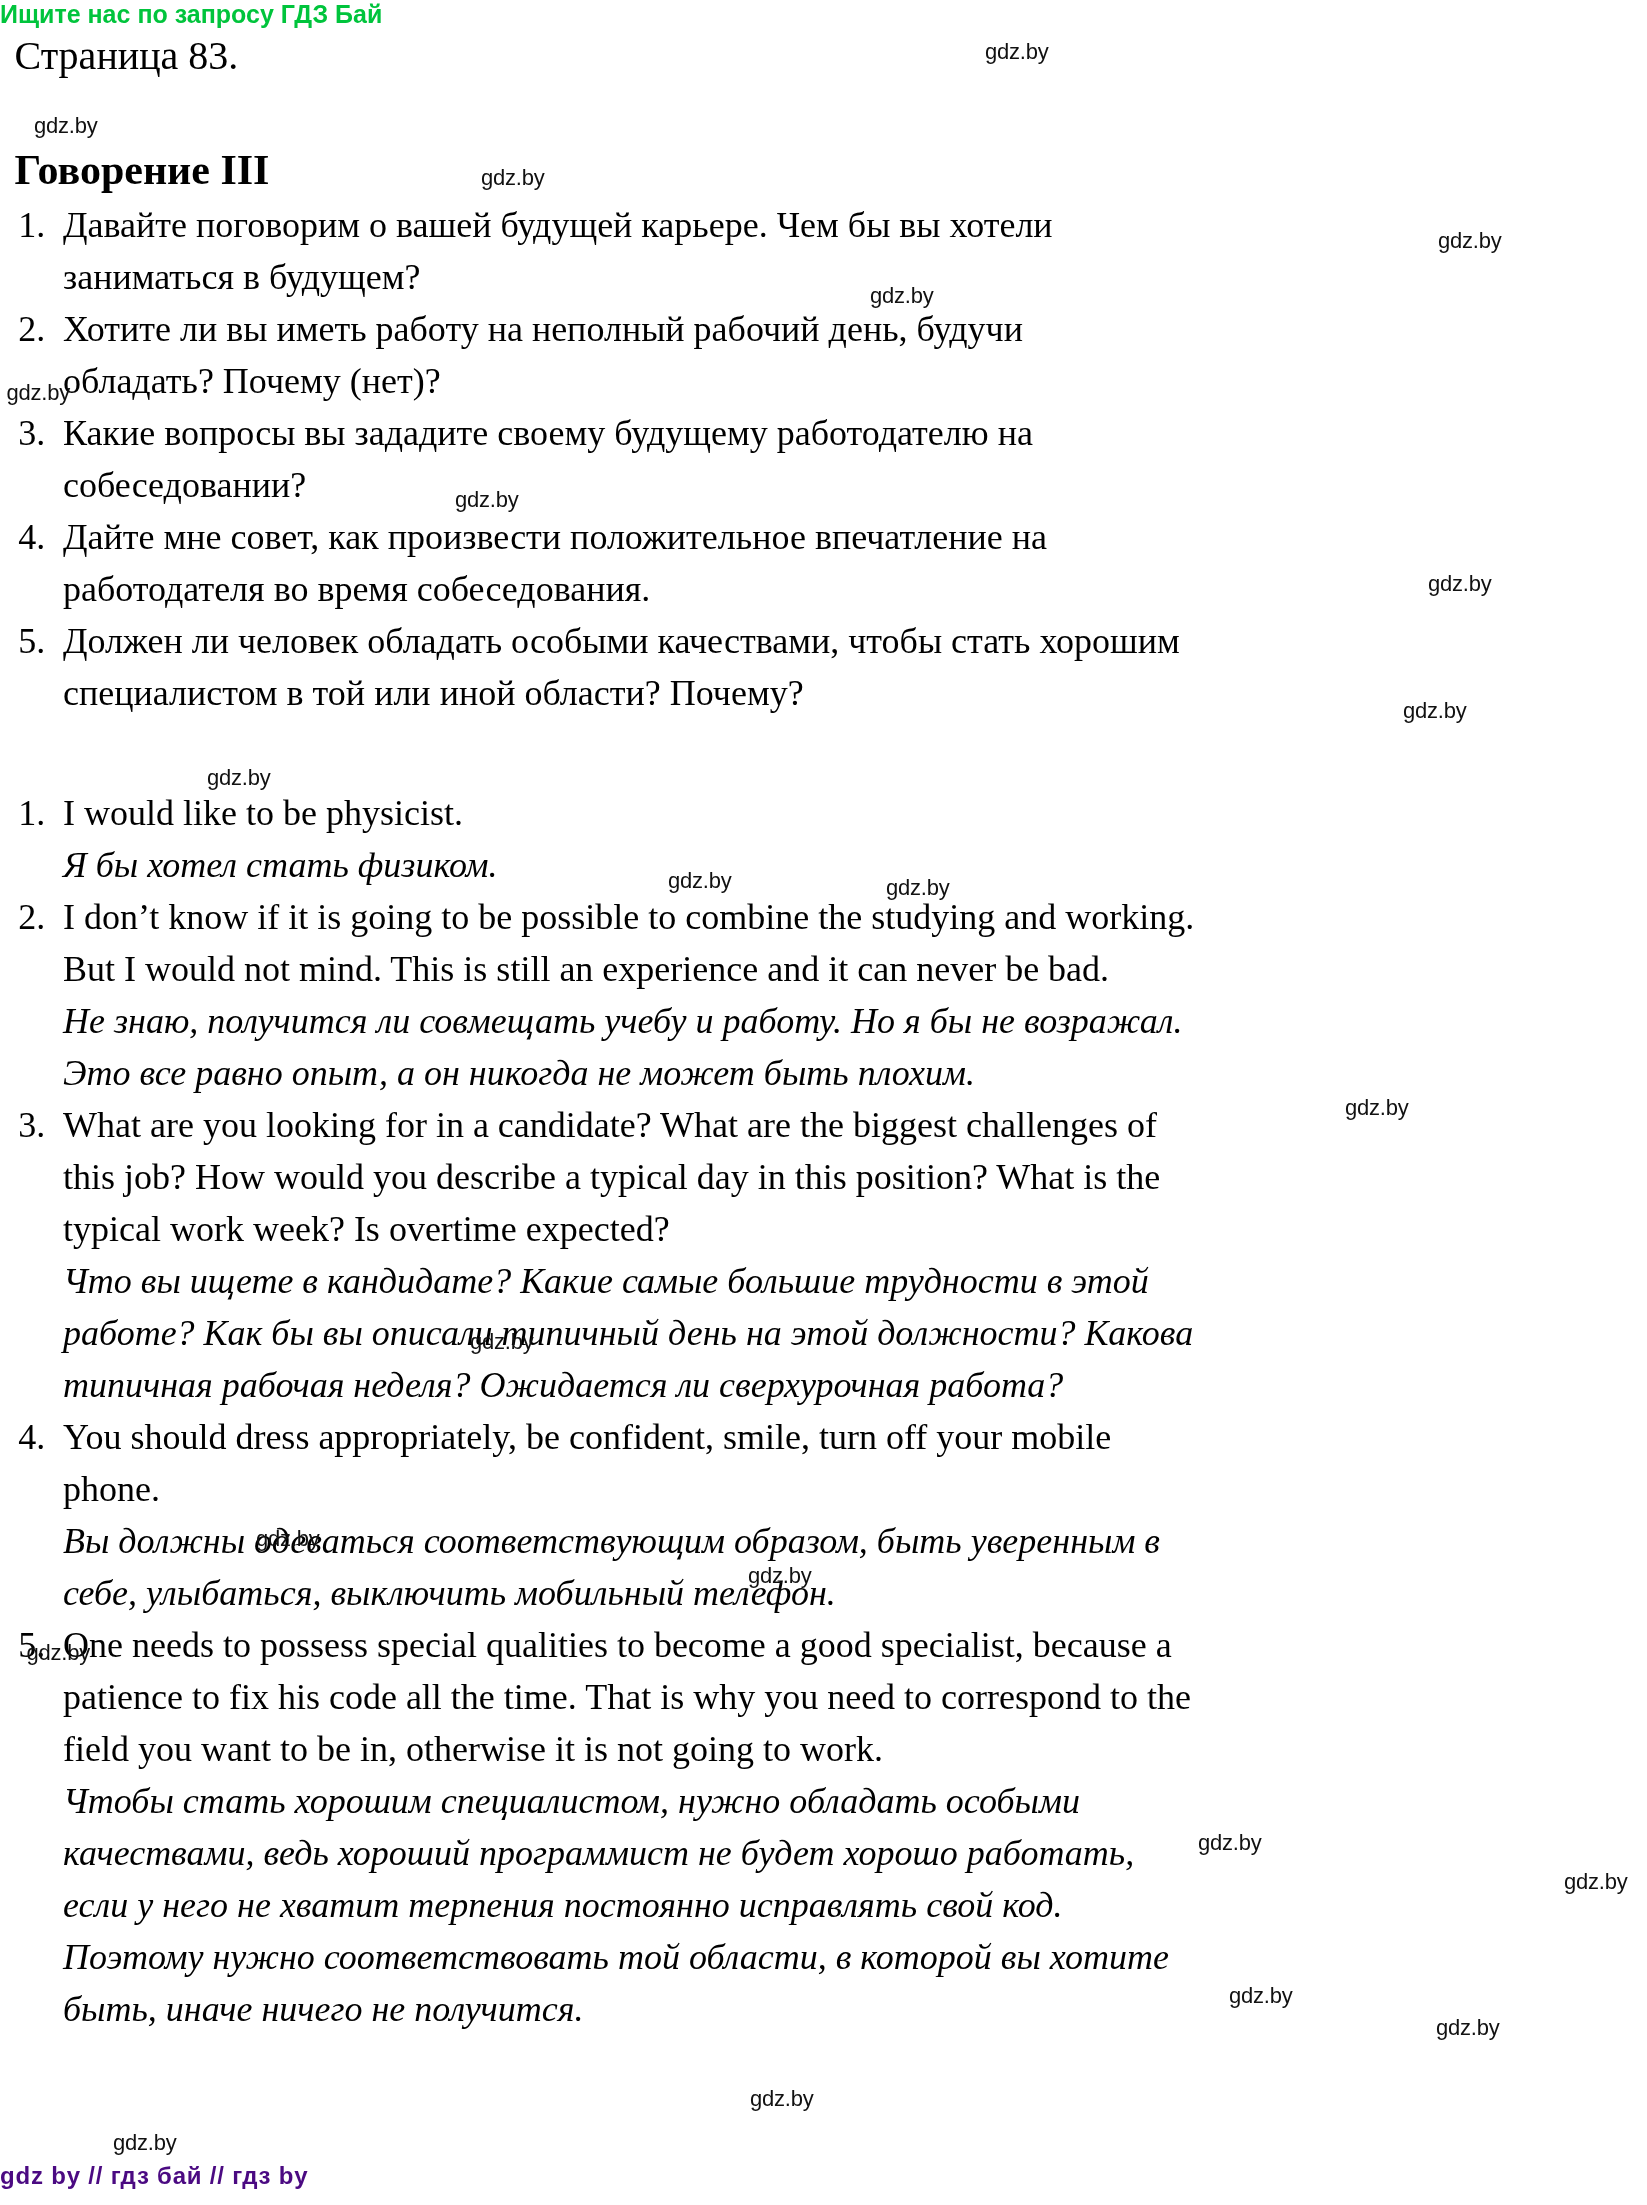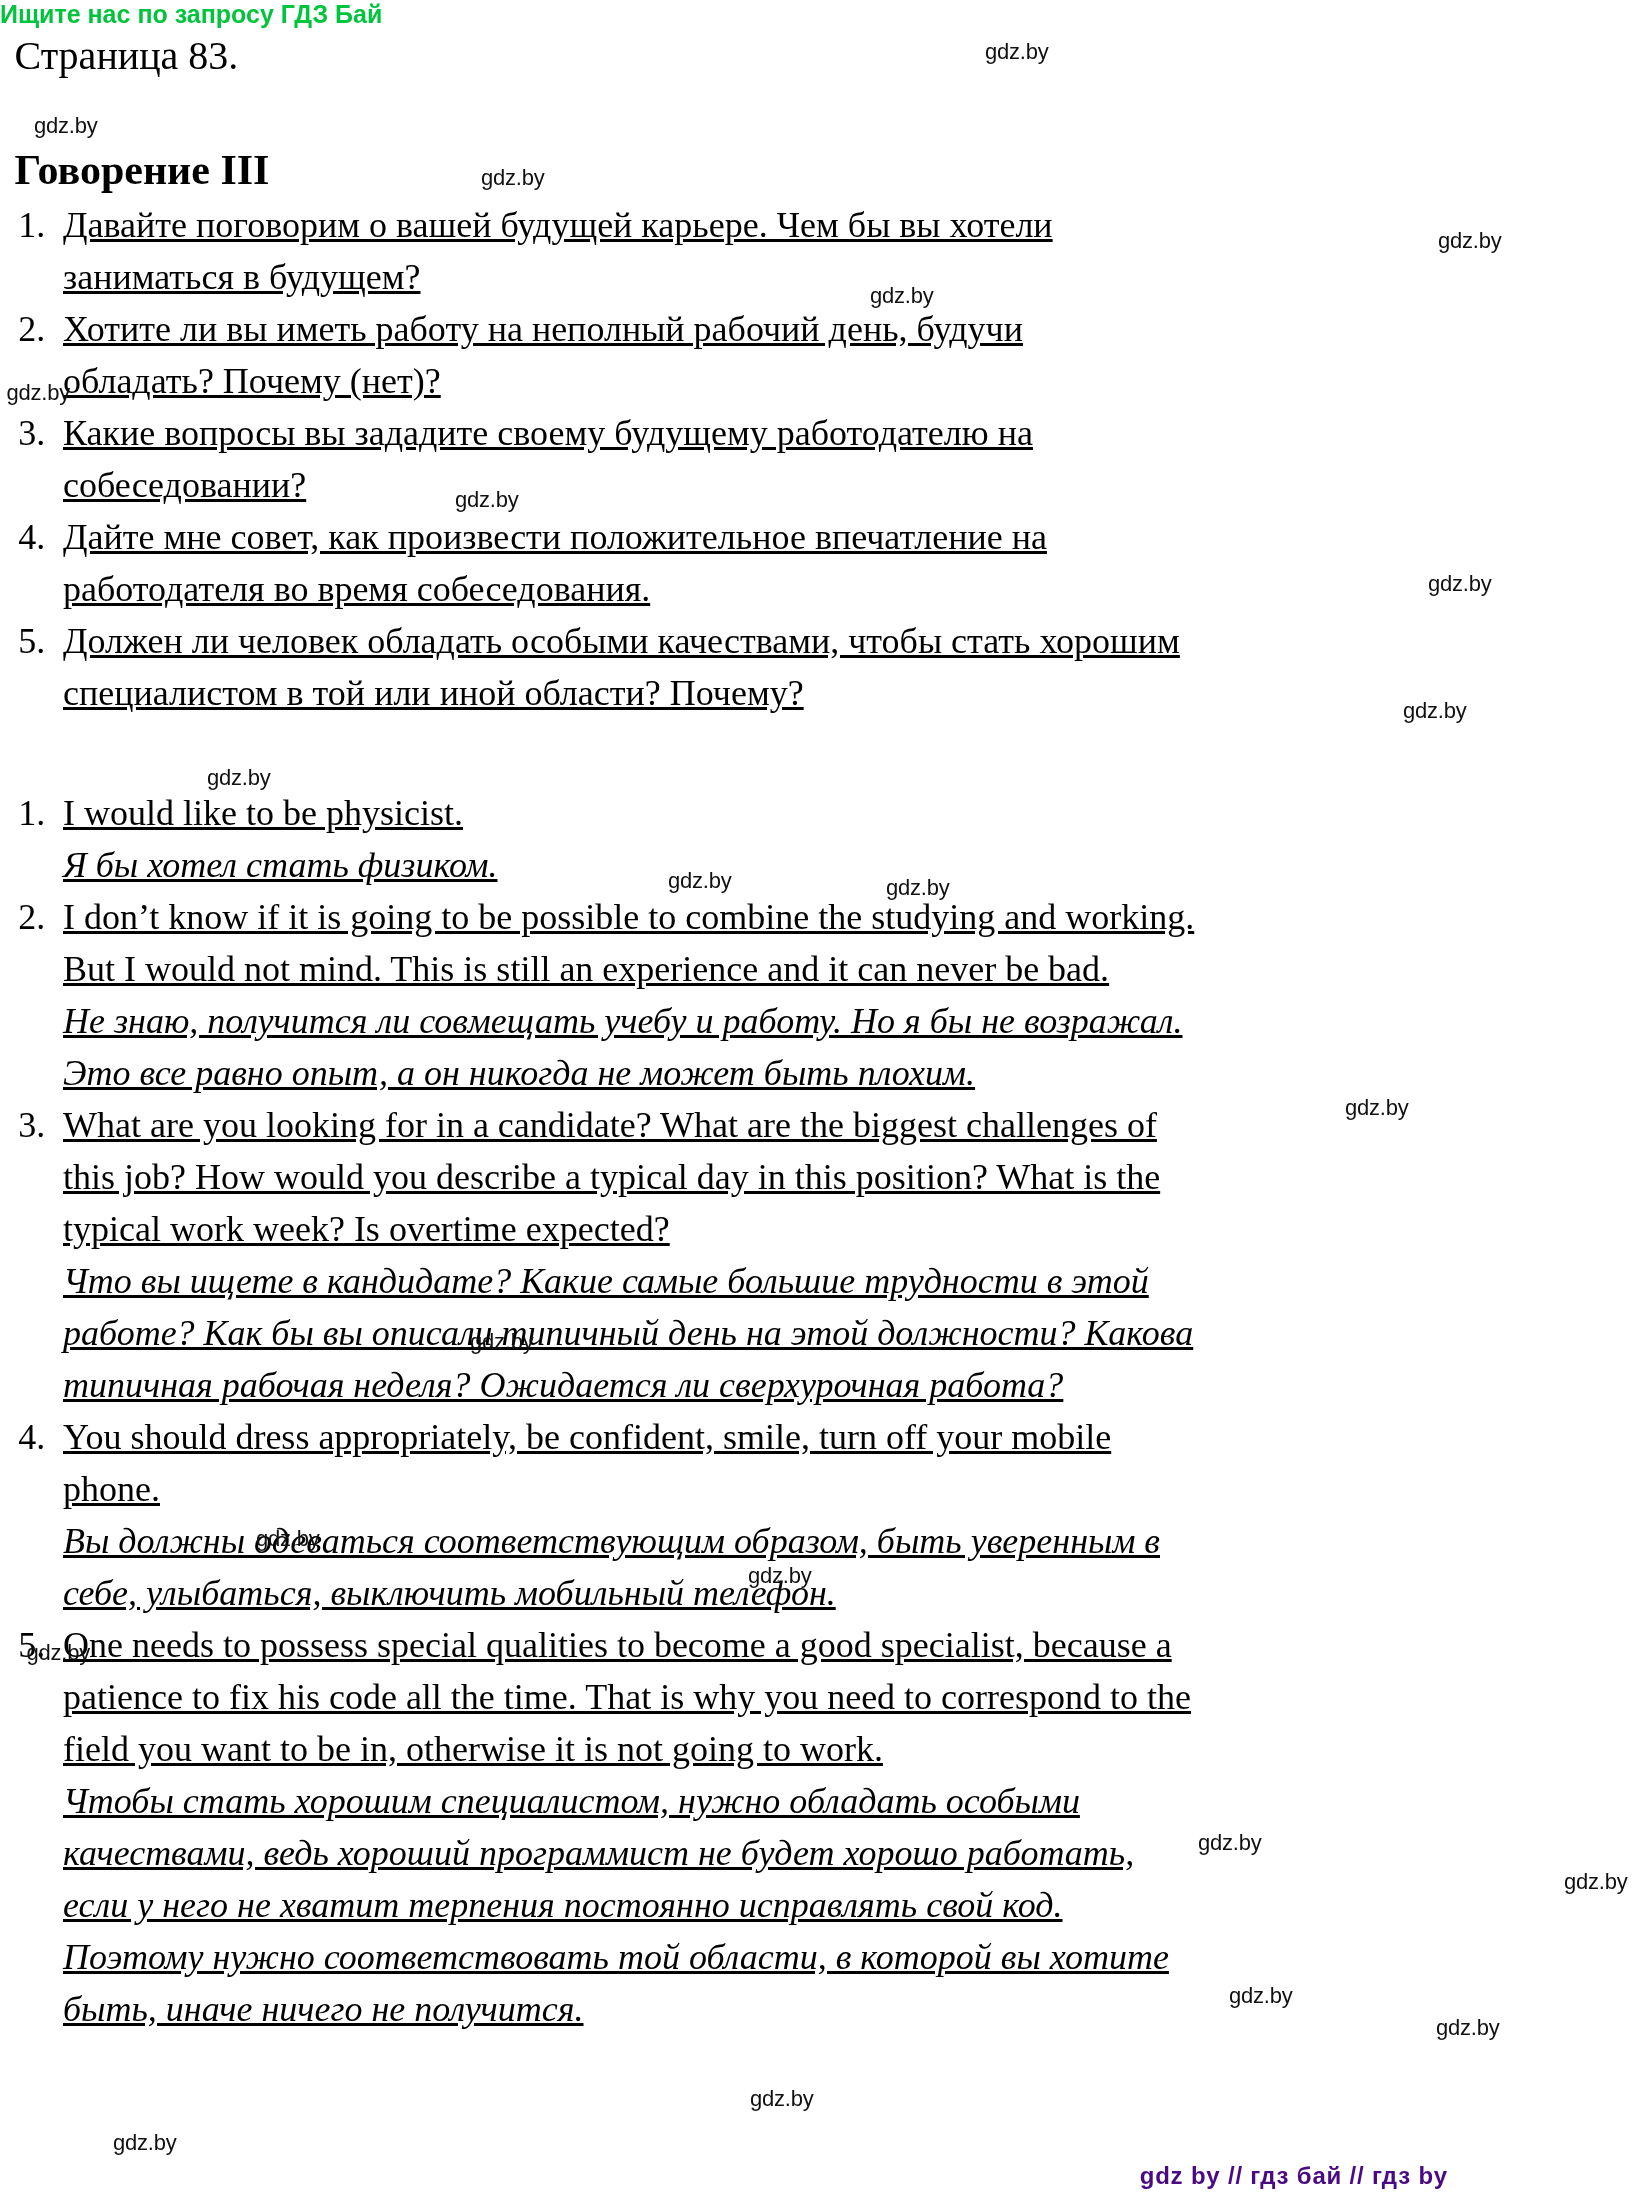--- a/index.html
+++ b/index.html
@@ -95,39 +95,38 @@
     text-align: right;
     padding-right: 17.7px;
     font-size: 36px;
     line-height: 52px;
     box-sizing: border-box;
   }
 
   .qbody {
     flex: 1 1 auto;
     padding-right: 39px;
-    text-decoration: underline;
   }
 
   .ln {
     font-size: 36px;
     line-height: 52px;
     white-space: nowrap;
   }
   .ln.it {
     font-style: italic;
   }
 
   
   .footer {
     position: absolute;
     left: 0;
     top: 2162px;
     width: 1448px;
-    text-align: right;
+    text-align: left;
     font-family: "Liberation Sans", "DejaVu Sans", sans-serif;
     font-size: 24px;
     font-weight: bold;
     color: #4b0a82;
     letter-spacing: 0.8px;
     white-space: nowrap;
     z-index: 6;
   }
 </style>
 </head>

